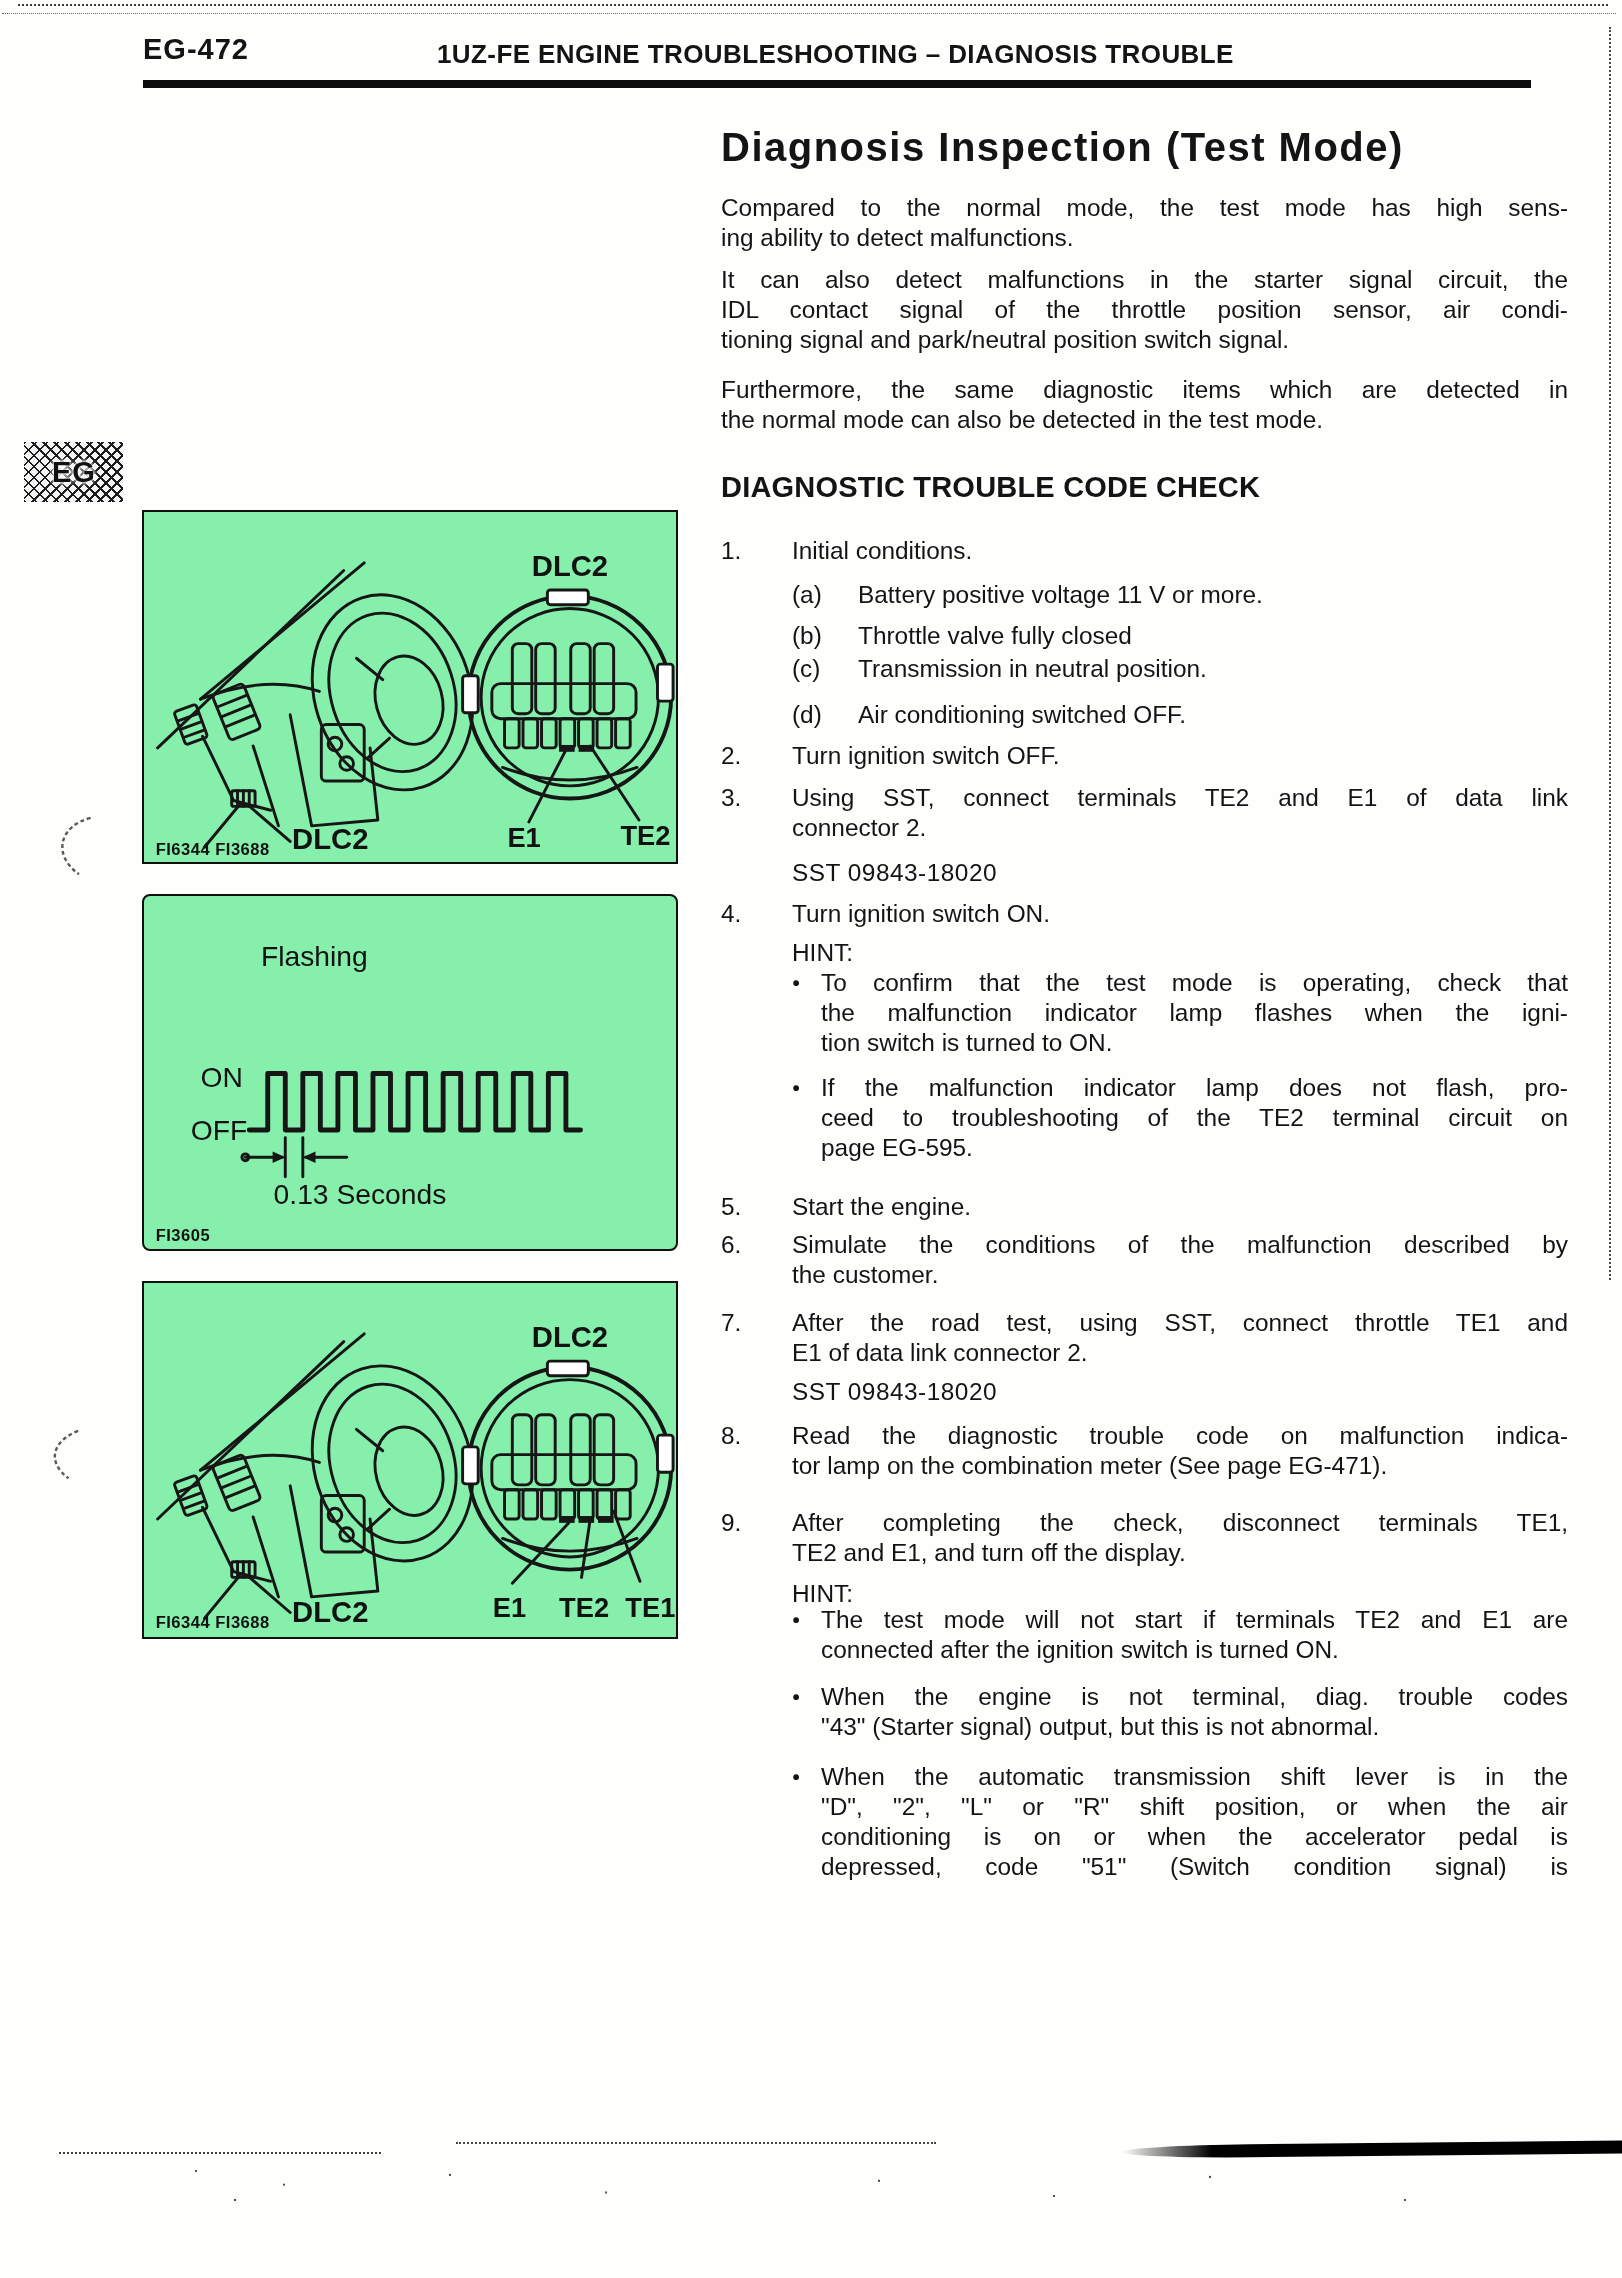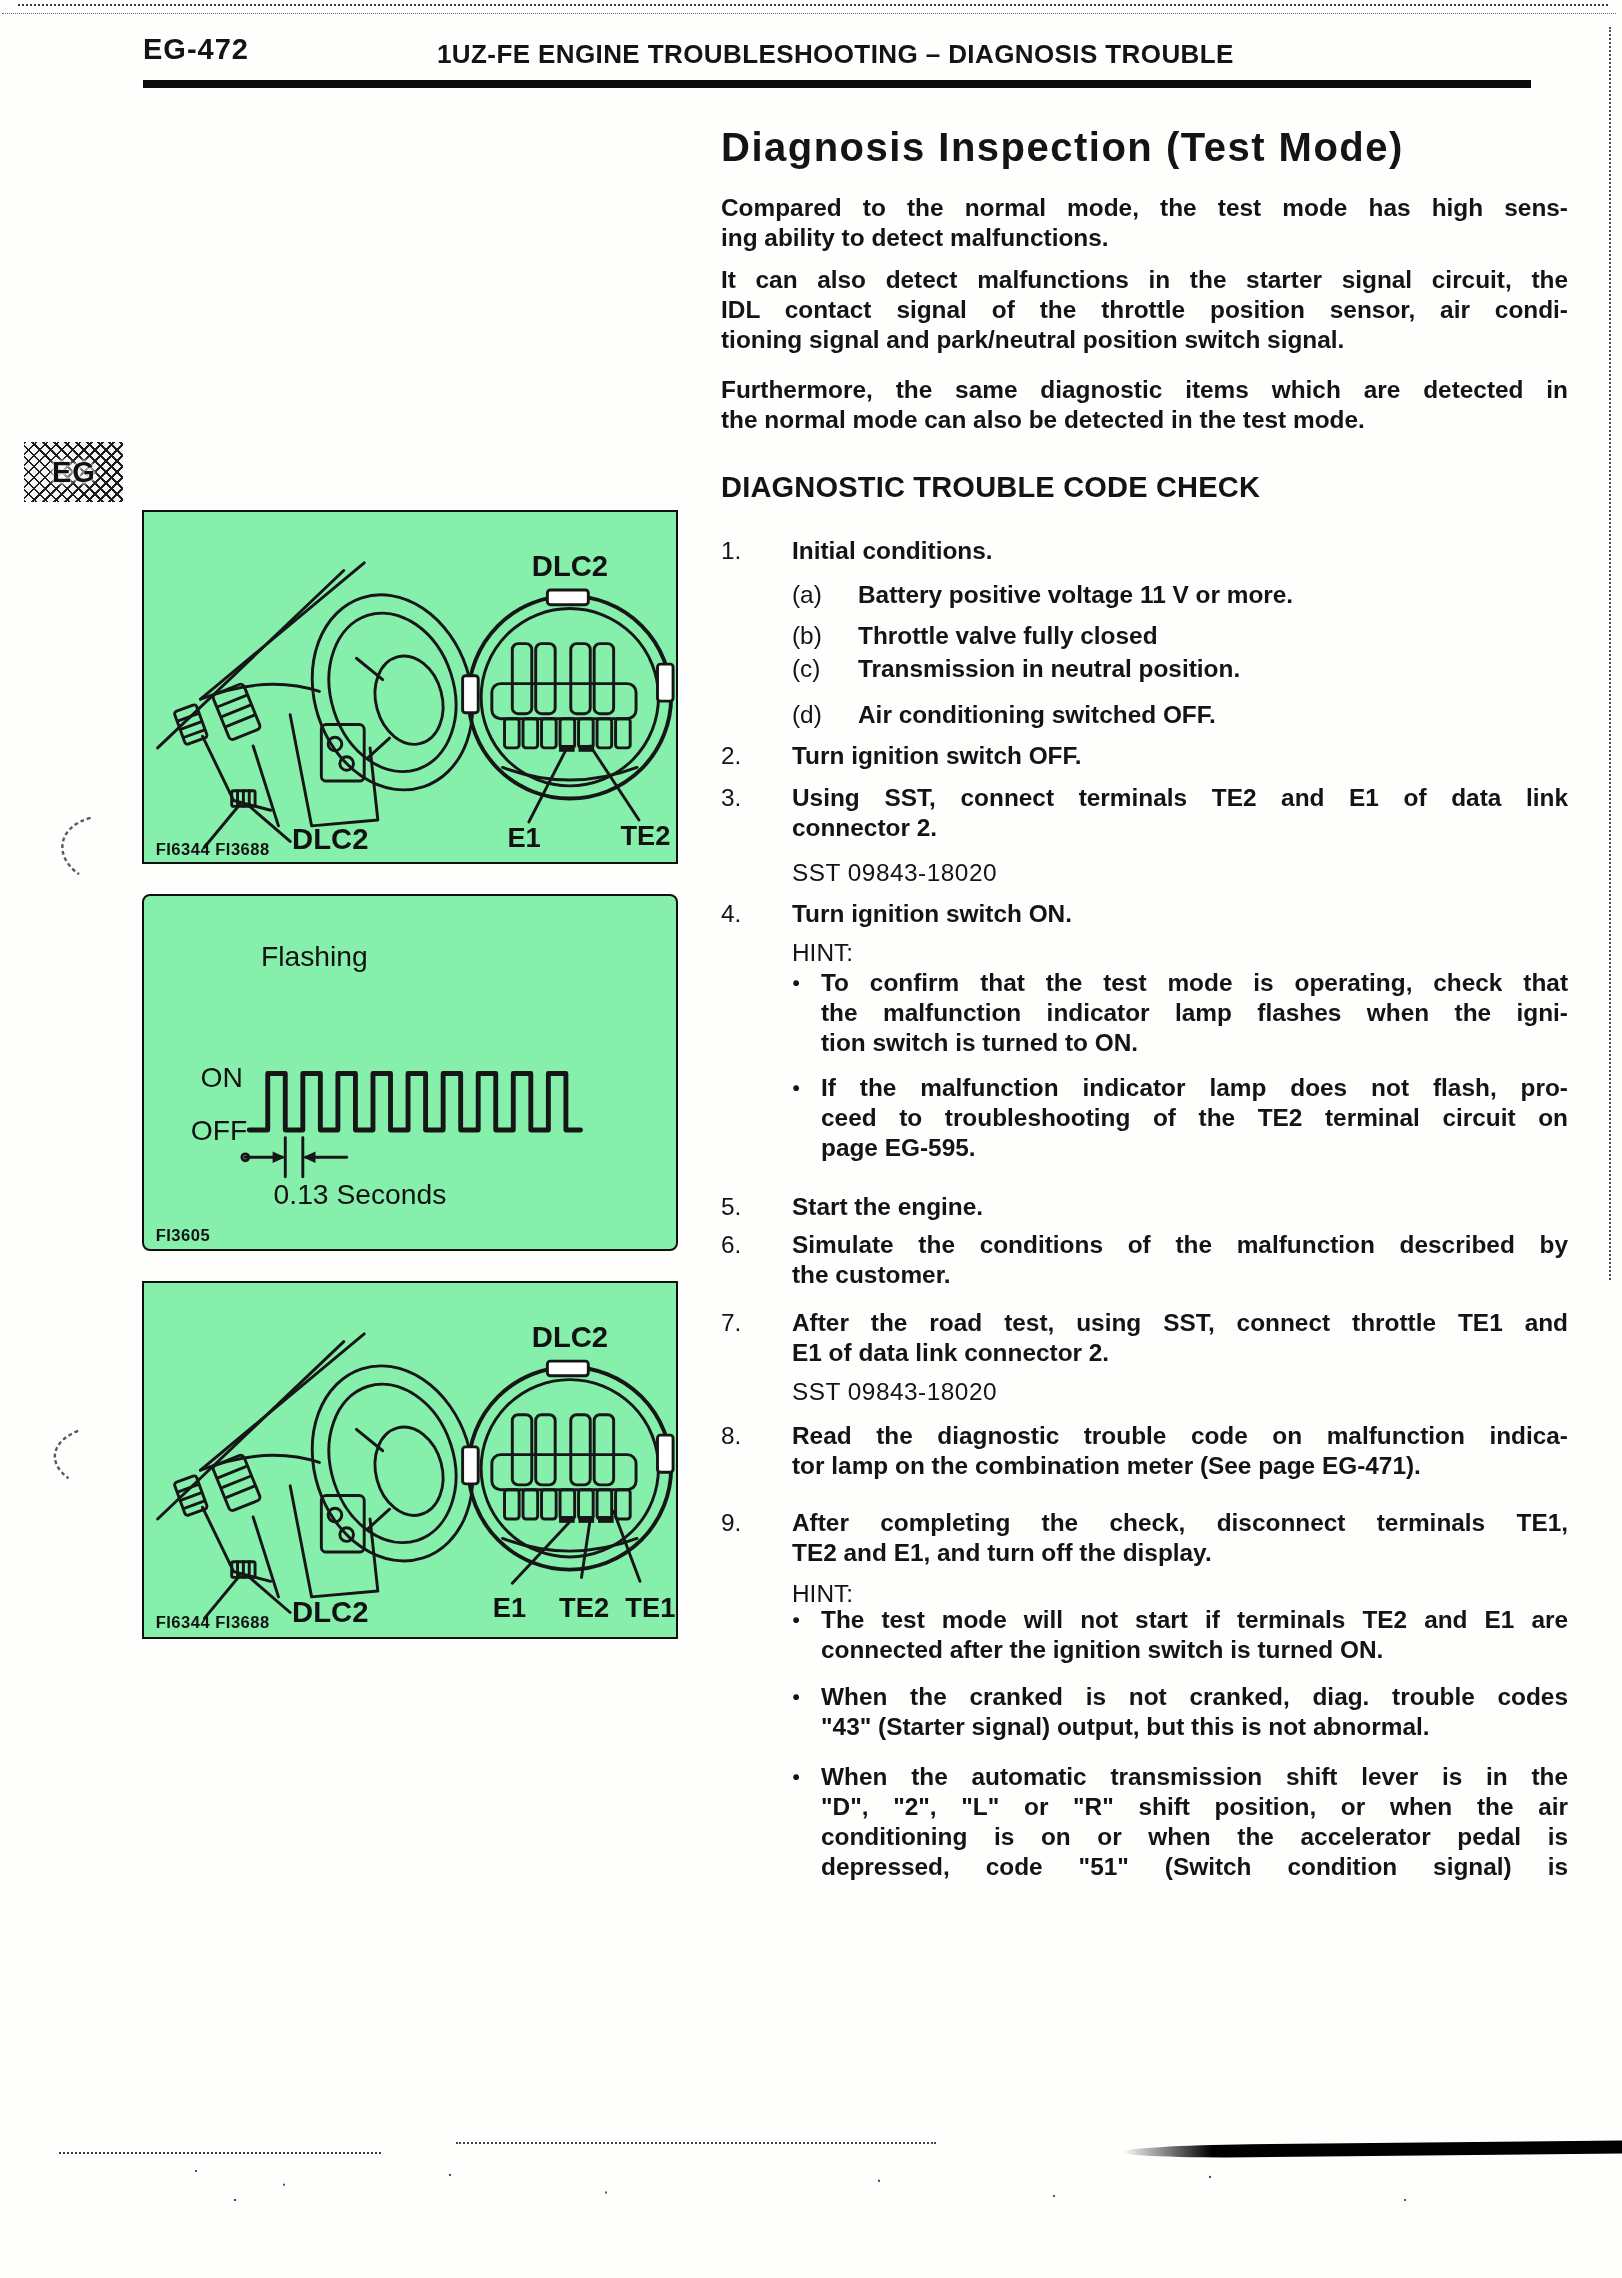--- a/index.html
+++ b/index.html
@@ -35,21 +35,21 @@
   .t-bold{font-weight:bold;font-size:30px;}
   .t-lbl{font-weight:bold;font-size:28px;}
   .t-reg{font-size:29px;}
   .t-id{font-weight:bold;font-size:17px;letter-spacing:.5px;}
 
   
   #textcol{left:721px;top:117px;width:847px;height:2048px;}
   .blk{position:absolute;left:0;width:100%;}
   .t-title{font-size:40px;font-weight:bold;letter-spacing:1.5px;white-space:nowrap;}
   .t-h2{font-size:29px;font-weight:bold;letter-spacing:0.2px;white-space:nowrap;}
-  .ln{font-size:24.4px;line-height:30px;font-weight:bold;}
+  .ln{font-size:24.4px;line-height:30px;}
   .j{text-align:justify;text-align-last:justify;}
   .step{display:flex;}
   .num{width:71px;flex:none;font-size:24.4px;line-height:30px;}
   .body{flex:1;min-width:0;}
   .sub{display:flex;padding-left:71px;box-sizing:border-box;}
   .letter{width:66px;flex:none;font-size:24.4px;line-height:30px;}
   .sst{padding-left:71px;font-size:24.4px;line-height:30px;letter-spacing:0.5px;}
   .hintl{padding-left:71px;font-size:24.4px;line-height:30px;}
   .brow{display:flex;padding-left:71px;box-sizing:border-box;}
   .bdot{width:29px;flex:none;font-size:13.7px;line-height:30px;}
@@ -403,21 +403,21 @@
       <div class="bdot">●</div>
       <div class="body">
         <div class="ln j">The test mode will not start if terminals TE2 and E1 are</div>
         <div class="ln">connected after the ignition switch is turned ON.</div>
       </div>
     </div>
 
     <div class="blk brow" style="top:1565px">
       <div class="bdot">●</div>
       <div class="body">
-        <div class="ln j">When the cranked is not cranked, diag. trouble codes</div>
+        <div class="ln j">When the engine is not terminal, diag. trouble codes</div>
         <div class="ln">"43" (Starter signal) output, but this is not abnormal.</div>
       </div>
     </div>
 
     <div class="blk brow" style="top:1645px">
       <div class="bdot">●</div>
       <div class="body">
         <div class="ln j">When the automatic transmission shift lever is in the</div>
         <div class="ln j">"D", "2", "L" or "R" shift position, or when the air</div>
         <div class="ln j">conditioning is on or when the accelerator pedal is</div>

